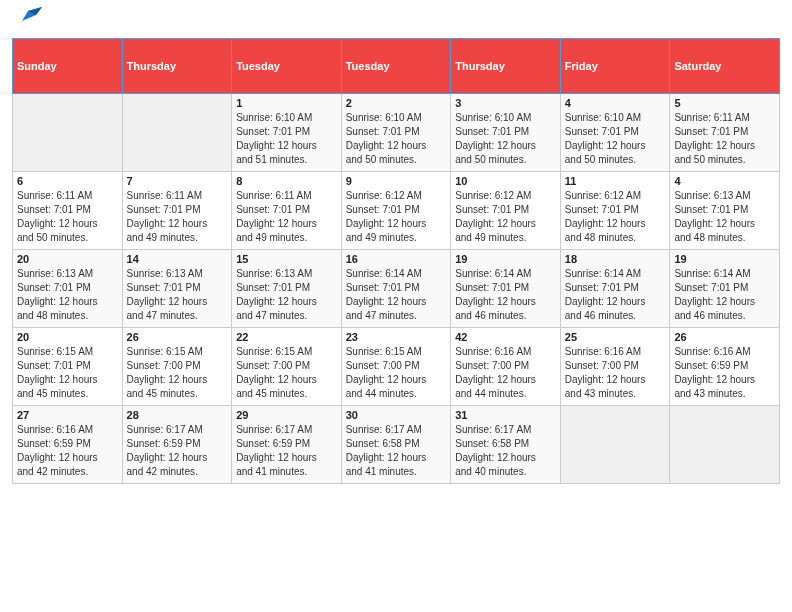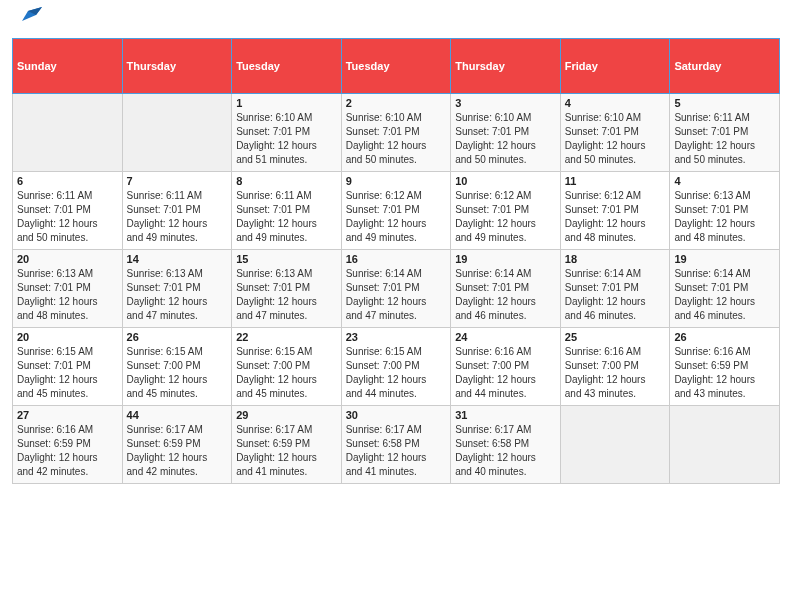--- a/index.html
+++ b/index.html
@@ -291,21 +291,21 @@
 and 45 minutes.</div>
           </td>
           <td>
             <span class="day-num">23</span>
             <div class="day-info" style="white-space: pre-line;">Sunrise: 6:15 AM
 Sunset: 7:00 PM
 Daylight: 12 hours
 and 44 minutes.</div>
           </td>
           <td>
-            <span class="day-num">24</span>
+            <span class="day-num">42</span>
             <div class="day-info" style="white-space: pre-line;">Sunrise: 6:16 AM
 Sunset: 7:00 PM
 Daylight: 12 hours
 and 44 minutes.</div>
           </td>
           <td>
             <span class="day-num">25</span>
             <div class="day-info" style="white-space: pre-line;">Sunrise: 6:16 AM
 Sunset: 7:00 PM
 Daylight: 12 hours
@@ -321,21 +321,21 @@
         </tr>
         <tr>
           <td>
             <span class="day-num">27</span>
             <div class="day-info" style="white-space: pre-line;">Sunrise: 6:16 AM
 Sunset: 6:59 PM
 Daylight: 12 hours
 and 42 minutes.</div>
           </td>
           <td>
-            <span class="day-num">44</span>
+            <span class="day-num">28</span>
             <div class="day-info" style="white-space: pre-line;">Sunrise: 6:17 AM
 Sunset: 6:59 PM
 Daylight: 12 hours
 and 42 minutes.</div>
           </td>
           <td>
             <span class="day-num">29</span>
             <div class="day-info" style="white-space: pre-line;">Sunrise: 6:17 AM
 Sunset: 6:59 PM
 Daylight: 12 hours

